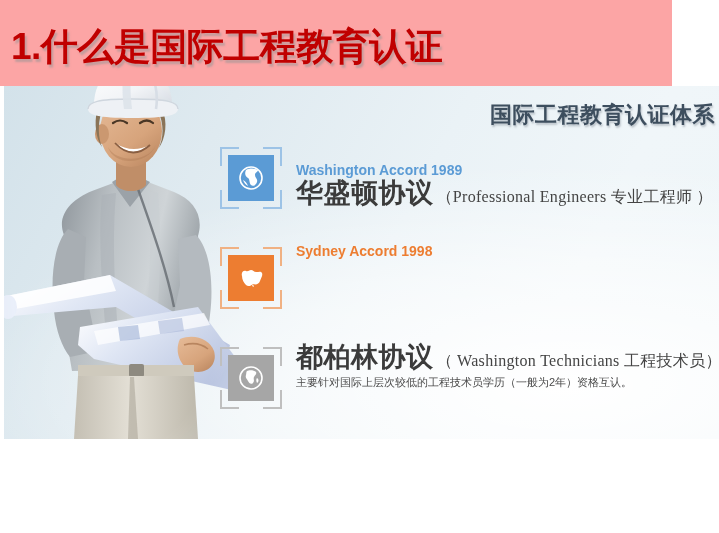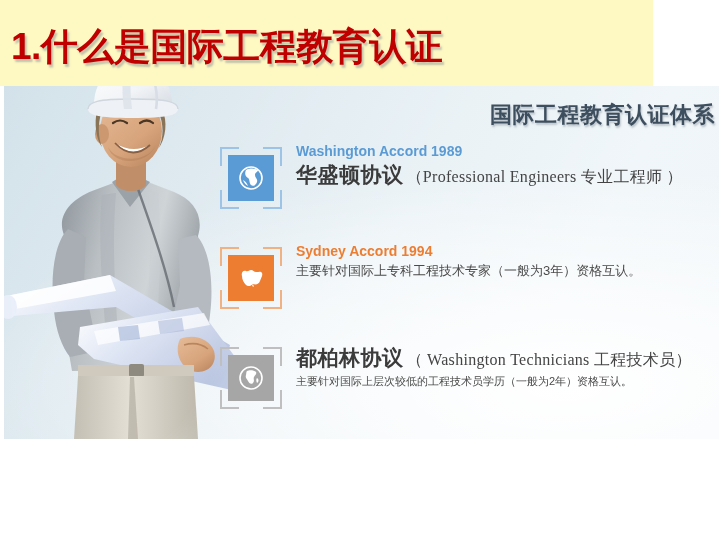--- a/index.html
+++ b/index.html
@@ -19,22 +19,23 @@
     height: 533px;
     overflow: hidden;
     background: #ffffff;
   }
 
   
   #title-bar {
     position: absolute;
     left: 0; top: 0;
     width: 653px; height: 86px;
-    background: #fef9c3;
+    background: #fca5a5;
     z-index: 6;
+    padding-left: 19px;
   }
   #page-title {
     position: absolute;
     left: 11px;
     top: 24px;
     font-size: 37px;
     font-weight: bold;
     color: #C00000;
     letter-spacing: -0.5px;
     line-height: 46px;
@@ -85,21 +86,21 @@
   }
 
   
   .accord {
     position: absolute;
     left: 216px;
     z-index: 5;
     display: flex;
     align-items: flex-start;
   }
-  #accord-0 { top: 57px; }
+  #accord-0 { top: 57px; align-items: flex-end; }
   #accord-1 { top: 157px; }
   #accord-2 { top: 257px; }
 
   
   .icon-wrap {
     position: relative;
     width: 62px;
     height: 62px;
     flex: 0 0 62px;
     margin-top: 4px;
@@ -134,21 +135,21 @@
     font-weight: bold;
     line-height: 17px;
     white-space: nowrap;
   }
   .cn-line {
     margin-top: 2px;
     line-height: 25px;
     white-space: nowrap;
   }
   .cn-name {
-    font-size: 21px;
+    font-size: 27px;
     font-weight: bold;
     color: #3b3b3b;
     letter-spacing: 0.5px;
   }
   .cn-paren {
     font-family: "Liberation Serif", serif;
     font-size: 16px;
     color: #444444;
     letter-spacing: 0.3px;
     margin-left: 3px;
@@ -305,22 +306,21 @@
         <span class="bracket br"></span>
         <span class="icon-sq" style="background:#ed7d31;">
           <svg width="30" height="28" viewBox="0 0 30 28">
             <path d="M6 12 C5 9 7 6 10 7 C12 8 13 6 15 6 C17 6 18 8 20 8 C23 8 25 7 26 9
                      C27 12 25 14 24 17 C23 20 20 21 17 20 C15 22 12 23 10 21 C8 19 6 16 6 12 Z" fill="#ffffff"></path>
             <path d="M17 20 L18 23 L16 22 Z" fill="#ffffff"></path>
           </svg>
         </span>
       </div>
       <div class="accord-text">
-        <div class="eng-label">Sydney Accord 1994</div>
-        <div class="desc">主要针对国际上专科工程技术专家（一般为3年）资格互认。</div>
+        <div class="eng-label">Sydney Accord 1998</div>
       </div>
     </div>
 
     <div class="accord" id="accord-2">
       <div class="icon-wrap">
         <span class="bracket tl"></span>
         <span class="bracket tr"></span>
         <span class="bracket bl"></span>
         <span class="bracket br"></span>
         <span class="icon-sq" style="background:#a6a6a6;">

